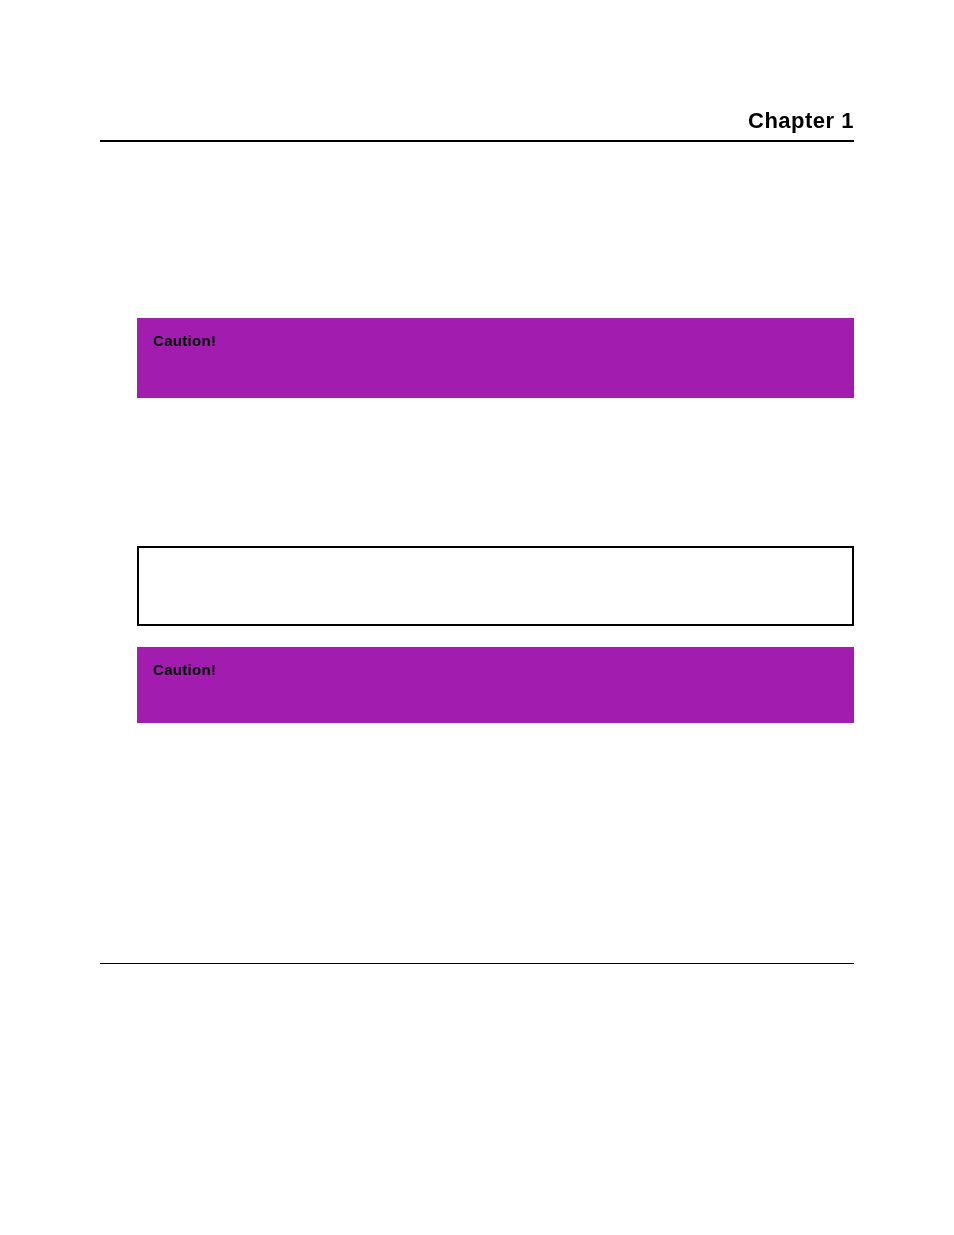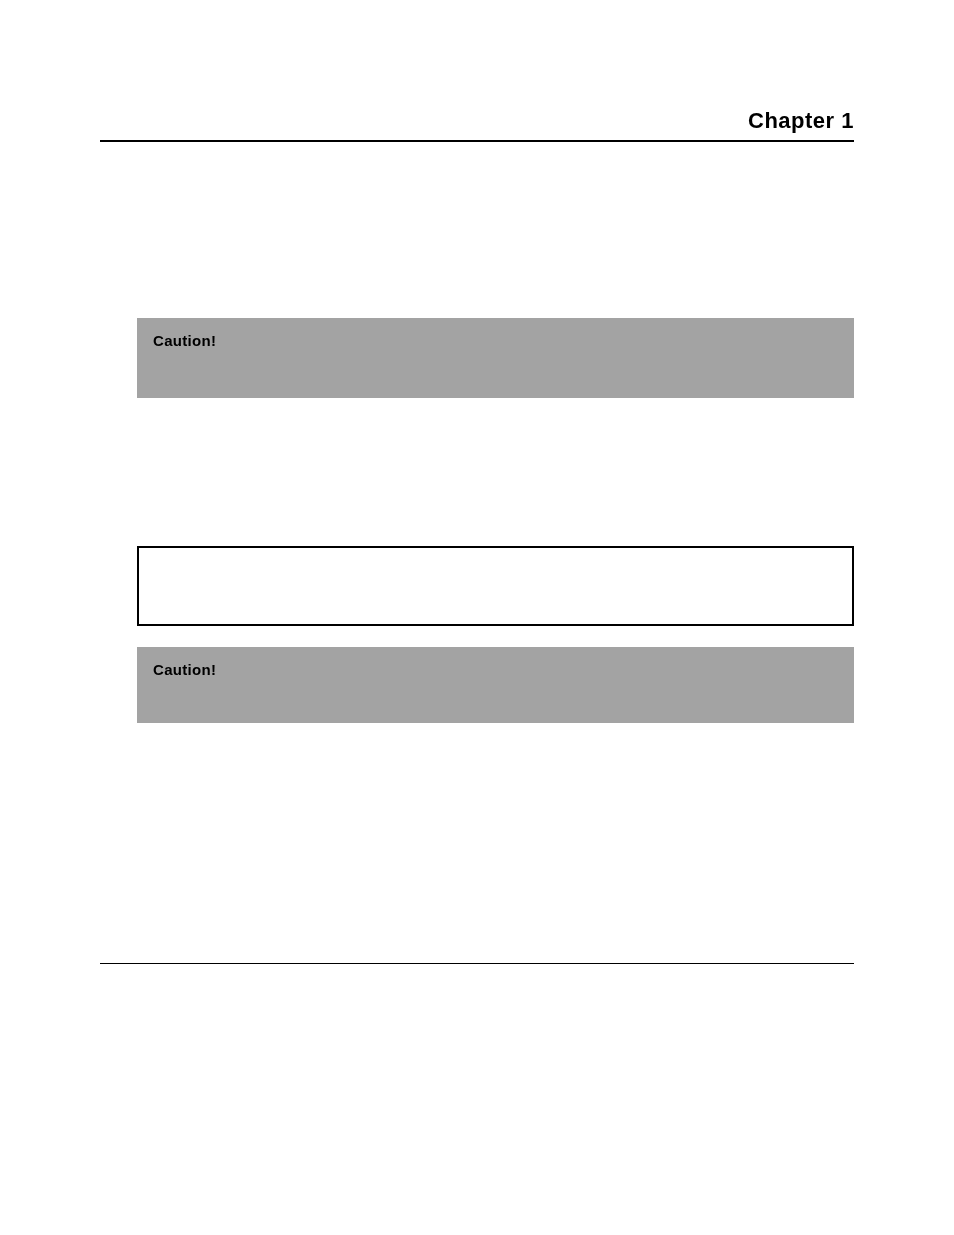--- a/index.html
+++ b/index.html
@@ -31,21 +31,21 @@
     top: 140px;
     left: 100px;
     right: 100px;
     height: 0;
     border-top: 2px solid #000;
   }
   .caution-box {
     position: absolute;
     left: 137px;
     right: 100px;
-    background: #a3a3a3;
+    background: #a21caf;
     box-sizing: border-box;
     padding: 14px 16px 34px 16px;
   }
   .caution-box.first {
     top: 318px;
     height: 80px;
   }
   .caution-box.second {
     top: 647px;
     height: 76px;

